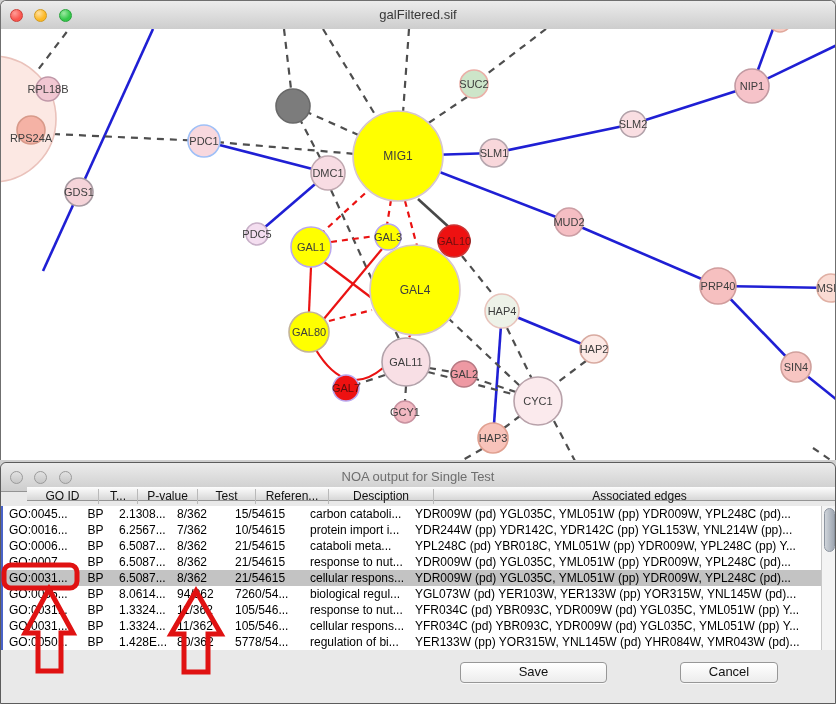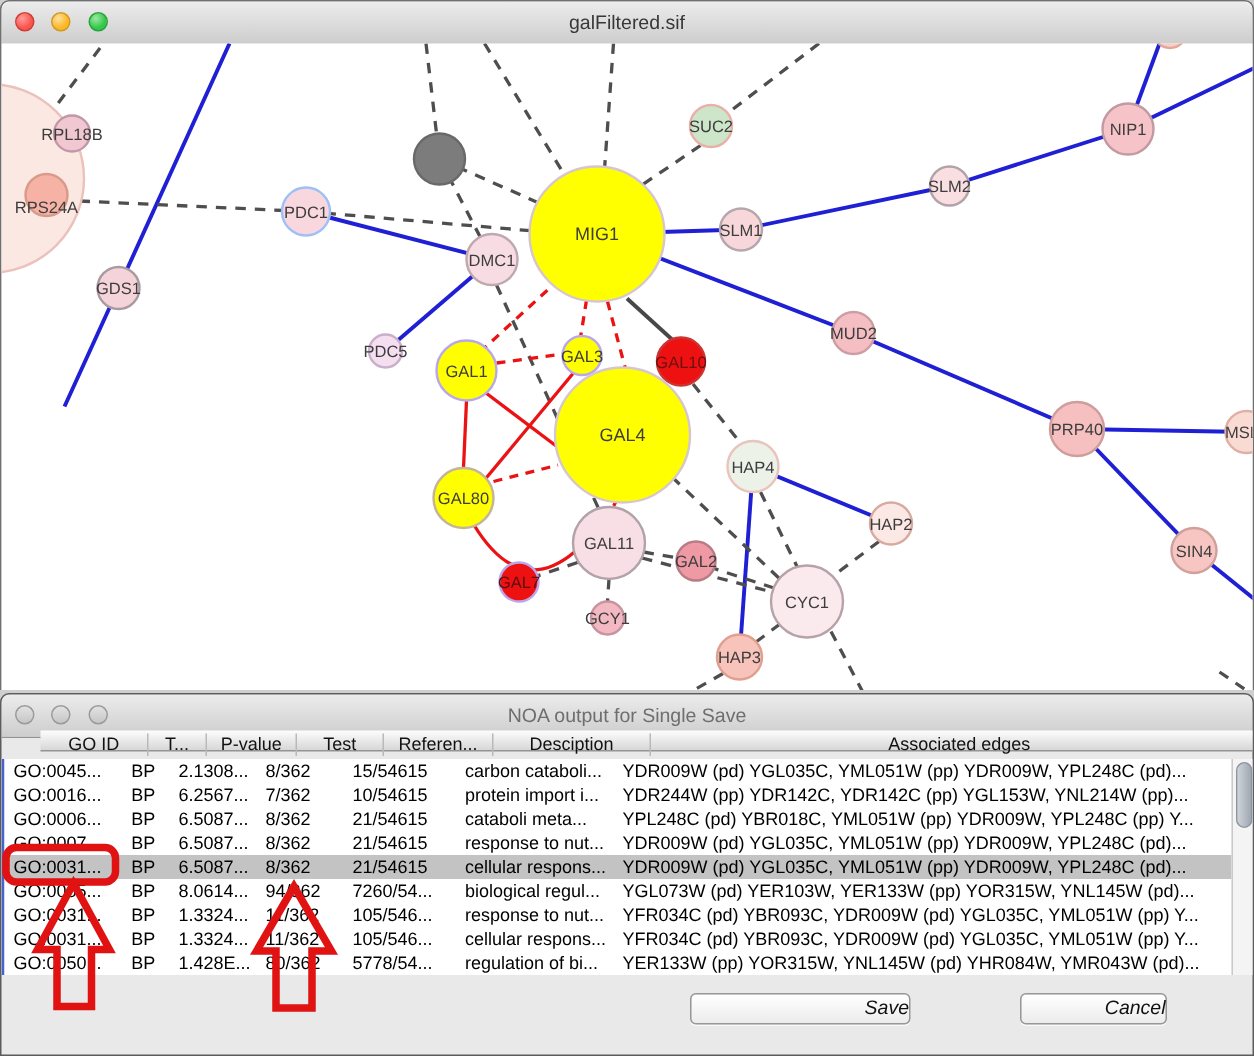--- a/index.html
+++ b/index.html
@@ -47,21 +47,21 @@
   #thead .h3{left:170px;width:58px;}
   #thead .h4{left:228px;width:73px;}
   #thead .h5{left:301px;width:105px;}
   #thead .h6{left:406px;width:412px;}
   #vscroll{position:absolute;left:820px;top:43px;width:16px;height:144px;
     background:#f4f4f4;border-left:1px solid #c9c9c9;box-sizing:border-box;}
   #vthumb{position:absolute;left:2px;top:2px;width:11px;height:44px;border-radius:6px;
     background:linear-gradient(90deg,#cfd4da,#9fa7b2);border:1px solid #8d95a0;box-sizing:border-box;}
   .macbtn{position:absolute;height:19px;border:1px solid #979797;border-radius:4px;
     background:linear-gradient(#ffffff,#ececec);font-size:13px;color:#111;
-    text-align:right;line-height:18px;box-shadow:0 1px 0 rgba(255,255,255,.7);font-style:italic;}
+    text-align:center;line-height:18px;box-shadow:0 1px 0 rgba(255,255,255,.7);}
   #save-btn{left:459px;top:199px;width:145px;}
   #cancel-btn{left:679px;top:199px;width:96px;}
   
   #annot{position:absolute;left:0;top:0;width:836px;height:704px;pointer-events:none;z-index:50;}
   svg text{font-family:"Liberation Sans",sans-serif;}
 </style>
 </head>
 <body>
 
 <div class="win" id="graph-win">
@@ -191,21 +191,21 @@
   </div>
 </div>
 
 <div class="win" id="noa-win">
   <div class="titlebar">
     <div class="lights">
       <span class="light linactive"></span>
       <span class="light linactive"></span>
       <span class="light linactive"></span>
     </div>
-    <div class="title" id="noa-title">NOA output for Single Save</div>
+    <div class="title" id="noa-title">NOA output for Single Test</div>
   </div>
   <div id="thead">
       <div class="hcell h0">GO ID</div>
       <div class="hcell h1">T...</div>
       <div class="hcell h2">P-value</div>
       <div class="hcell h3">Test</div>
       <div class="hcell h4">Referen...</div>
       <div class="hcell h5">Desciption</div>
       <div class="hcell h6">Associated edges</div>
     </div>

